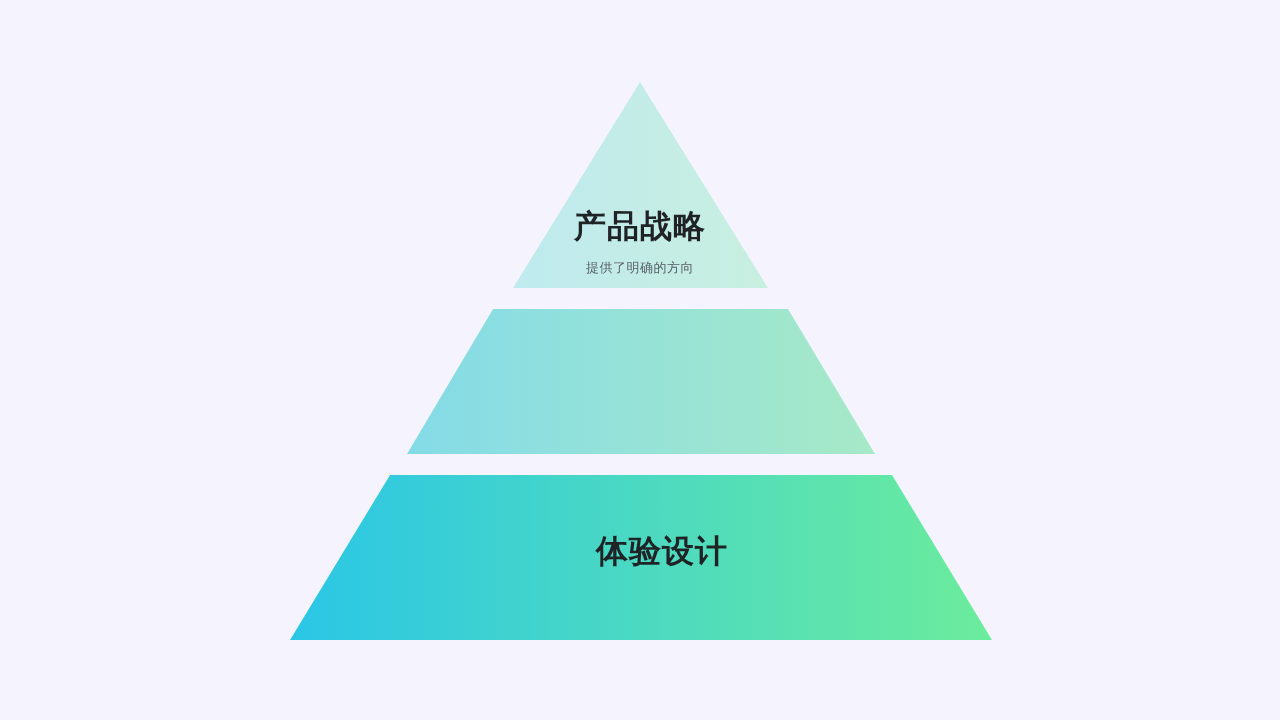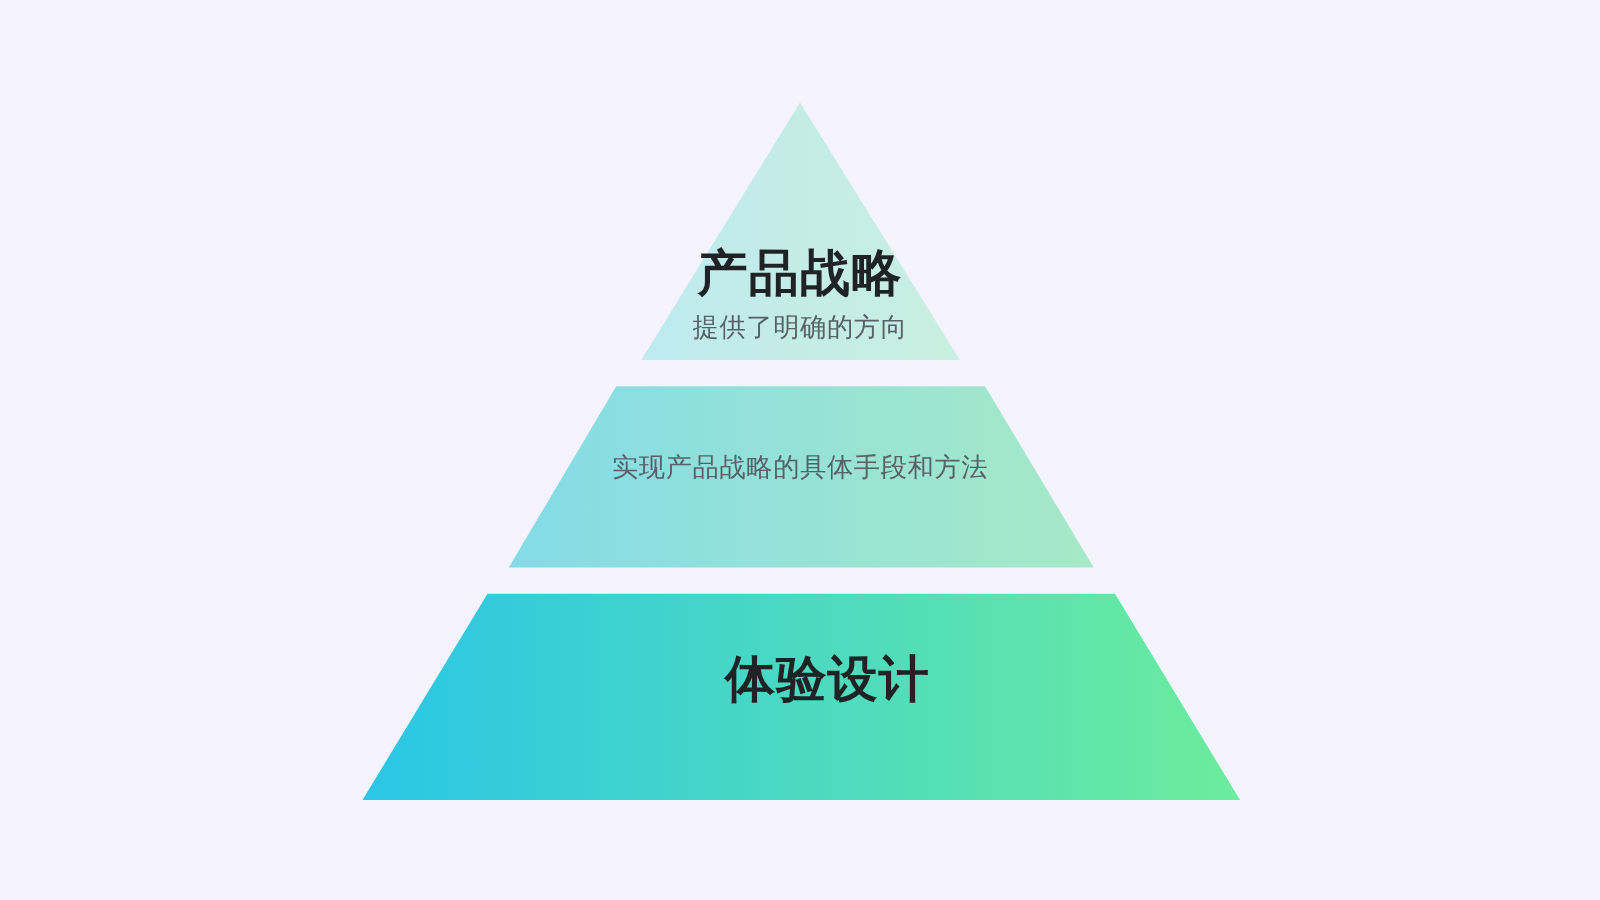--- a/index.html
+++ b/index.html
@@ -27,29 +27,29 @@
     display: block;
   }
   .tier-label {
     position: absolute;
     left: 0;
     width: 1280px;
     text-align: center;
     pointer-events: none;
   }
   .tier-title {
-    font-size: 40px;
+    font-size: 32px;
     font-weight: bold;
     color: #1f2326;
     letter-spacing: 1px;
     line-height: 1.1;
-    margin: 4px;
+    margin: 16px;
   }
   .tier-subtitle {
-    font-size: 21px;
+    font-size: 13px;
     font-weight: normal;
     color: #586068;
     letter-spacing: 0.5px;
     line-height: 1.2;
     margin: 11px;
     margin-top: 9px;
   }
   #tier-1-label { top: 193px; }
   #tier-2-label { top: 353px; }
   #tier-3-label { top: 518px; padding-left: 22px; }
@@ -81,20 +81,19 @@
 
     <polygon points="390,475 892,475 992,640 290,640" fill="url(#grad-tier-3)"></polygon>
   </svg>
 
   <div class="tier-label" id="tier-1-label">
     <div class="tier-title">产品战略</div>
     <div class="tier-subtitle">提供了明确的方向</div>
   </div>
 
   <div class="tier-label" id="tier-2-label">
-    <div class="tier-subtitle">实现产品战略的具体手段和方法</div>
   </div>
 
   <div class="tier-label" id="tier-3-label">
     <div class="tier-title">体验设计</div>
   </div>
 
 </div>
 
 </body></html>

